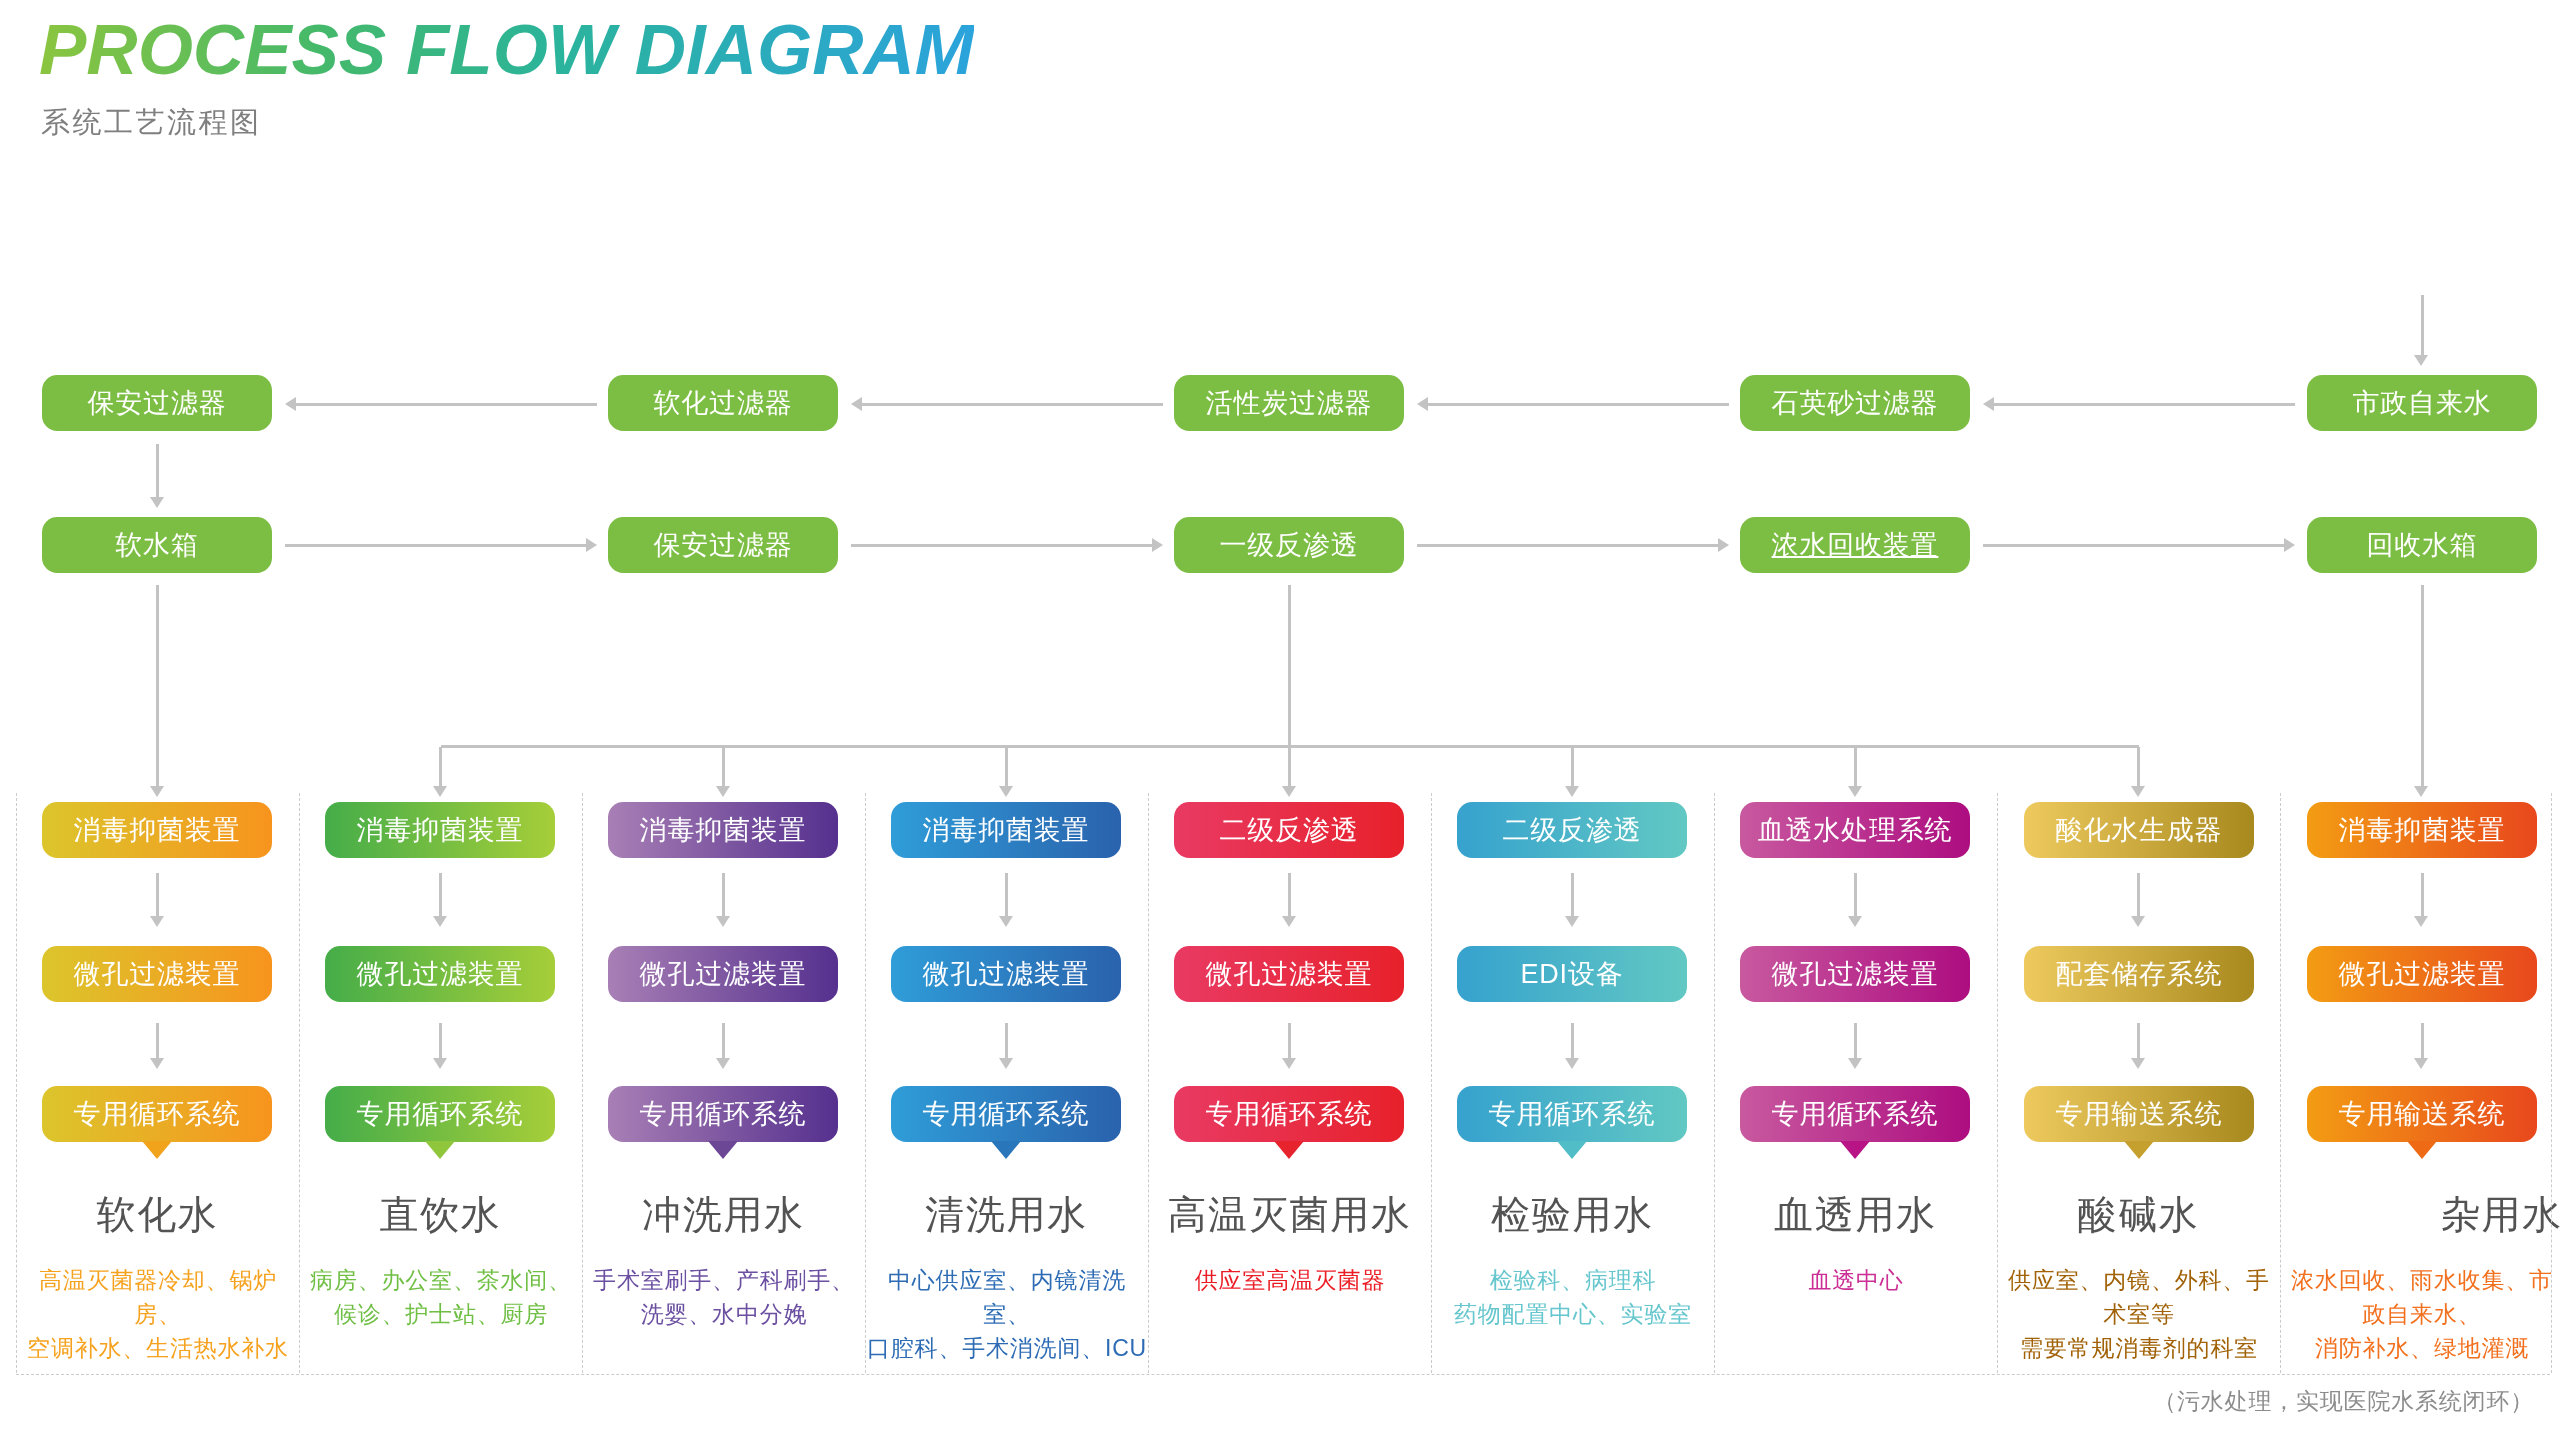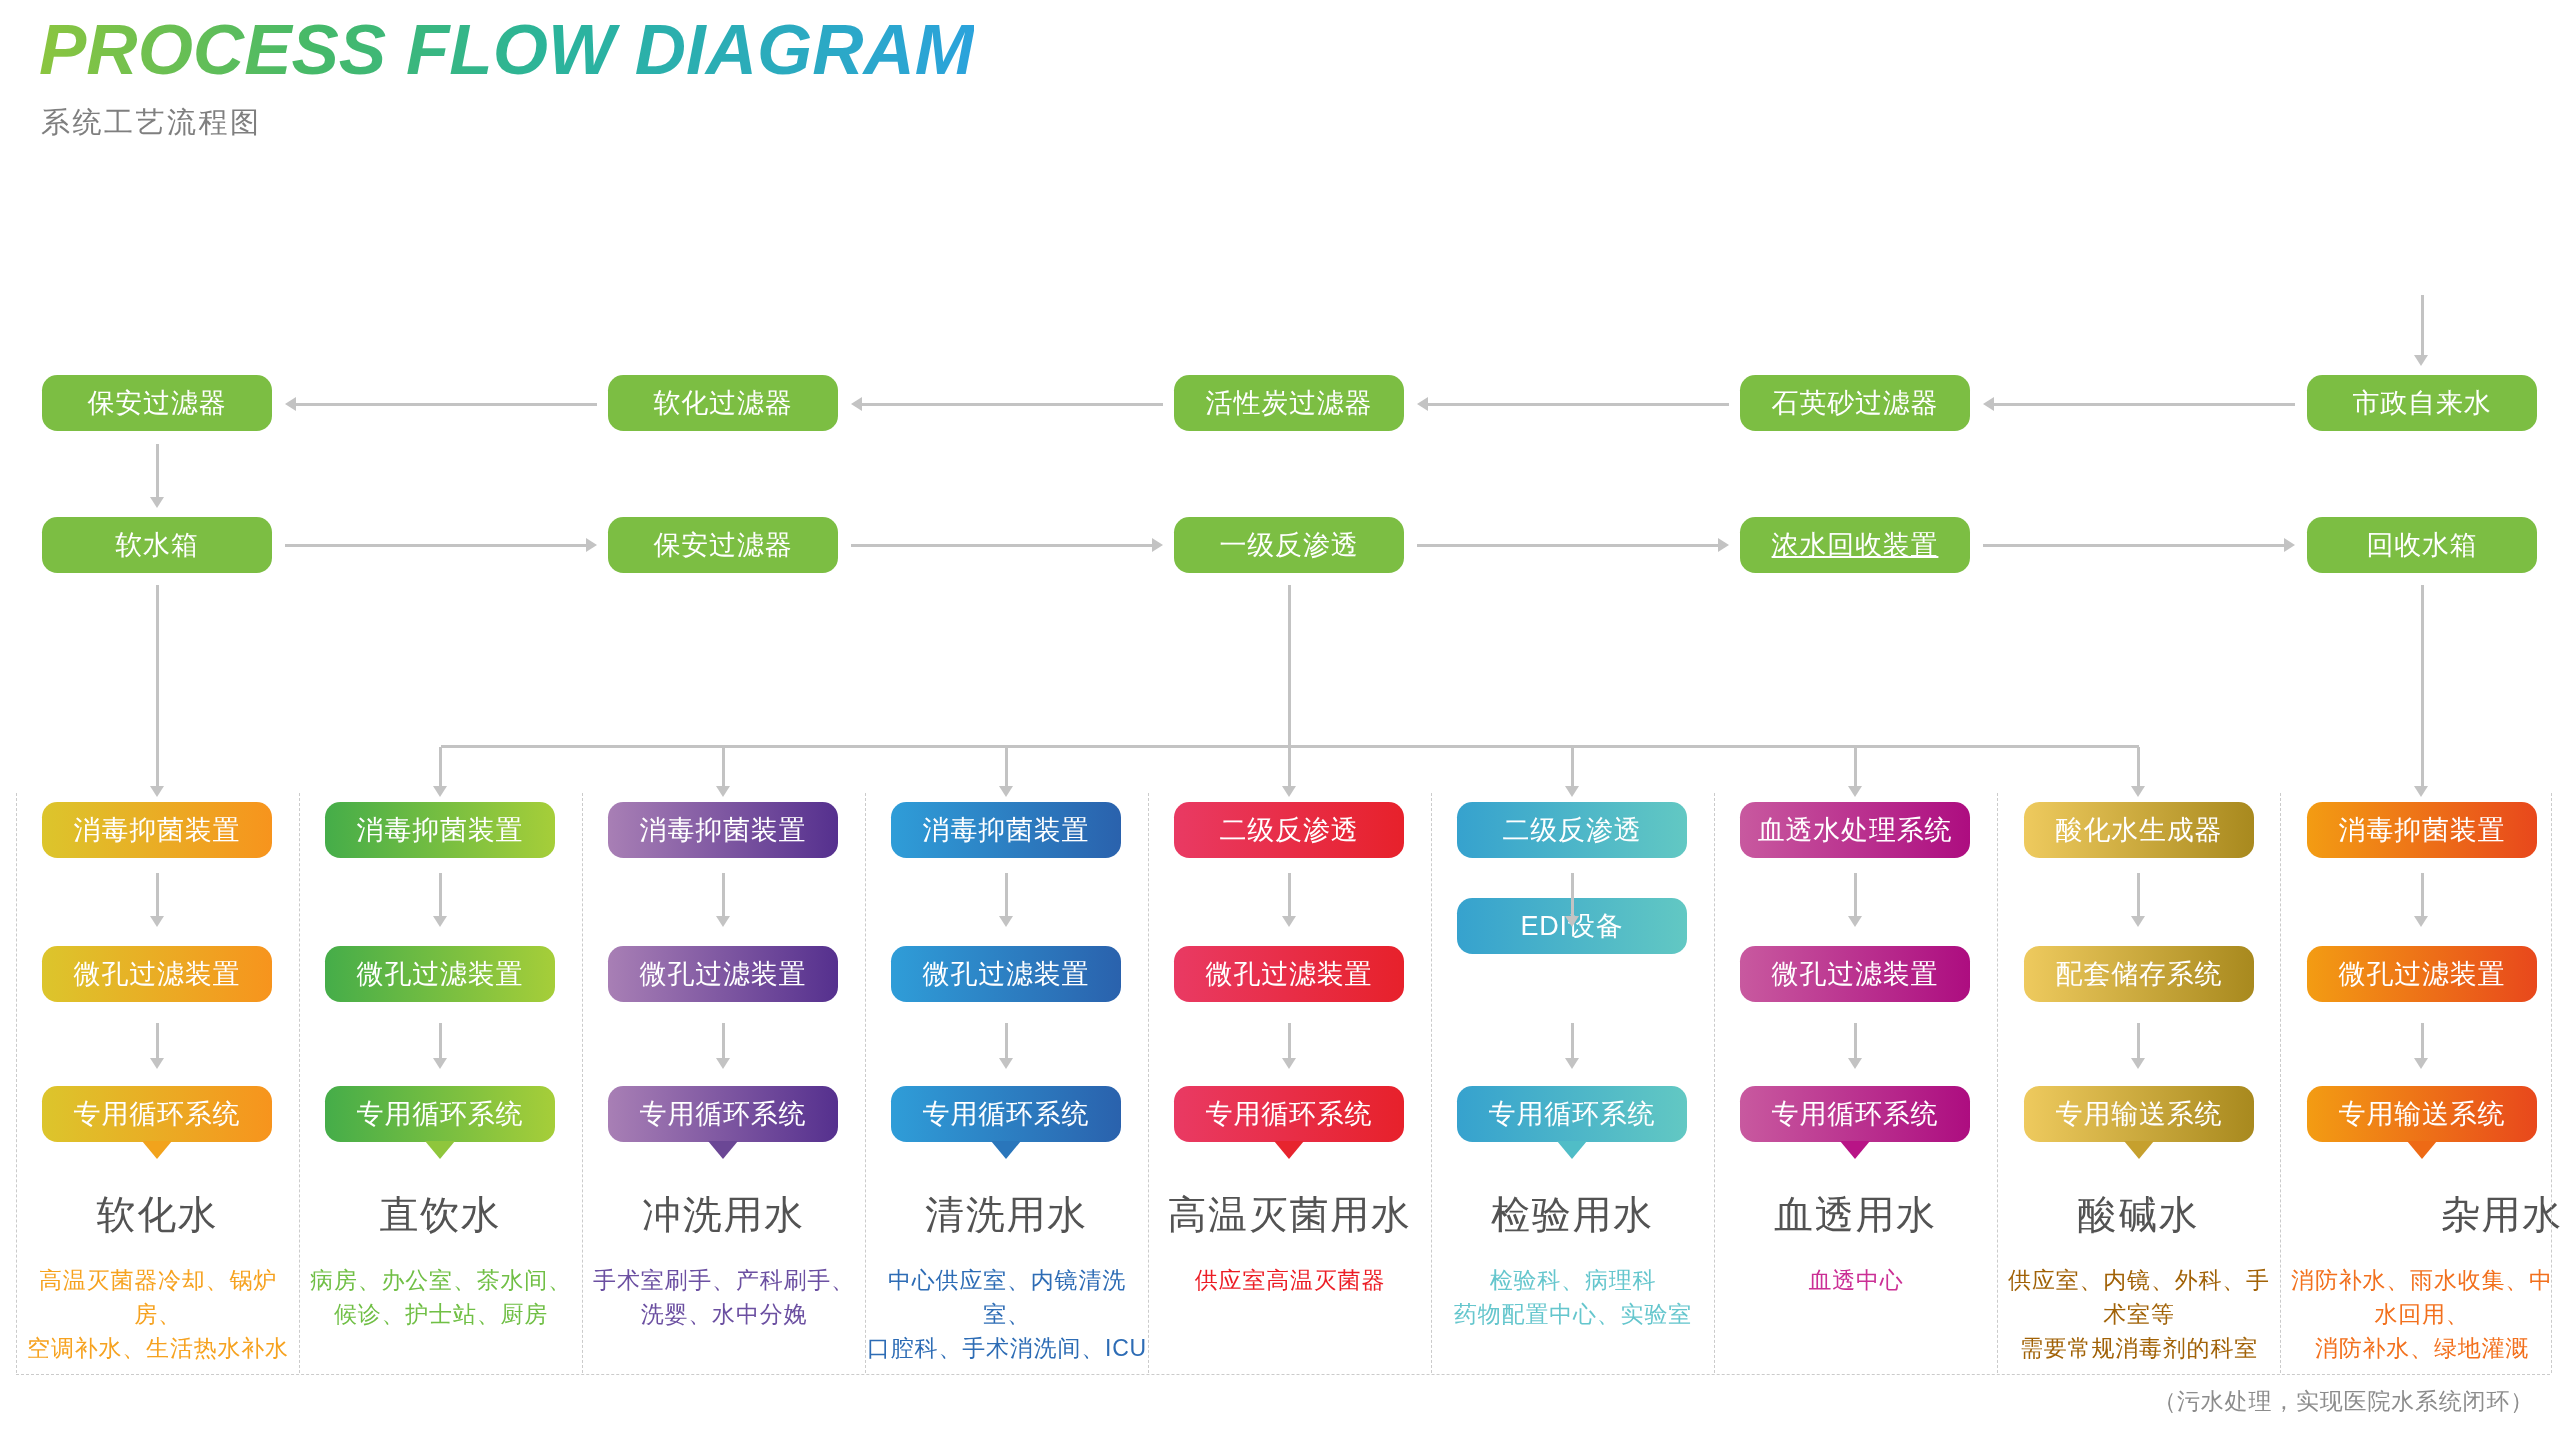--- a/index.html
+++ b/index.html
@@ -155,21 +155,21 @@
       <div class="tail" style="left: 1274px; top: 1141px; border-top: 18.6px solid rgb(231, 36, 46);"></div>
       <div class="vline" style="left: 1288px; top: 873px; width: 2.5px; height: 43px;"></div>
       <div class="tri" style="left: 1282px; top: 916px; border-left: 7.6px solid transparent; border-right: 7.6px solid transparent; border-top: 11px solid rgb(195, 195, 195);"></div>
       <div class="vline" style="left: 1288px; top: 1023px; width: 2.5px; height: 36px;"></div>
       <div class="tri" style="left: 1282px; top: 1058px; border-left: 7.6px solid transparent; border-right: 7.6px solid transparent; border-top: 11px solid rgb(195, 195, 195);"></div>
       <div class="col-title" style="left: 1148px; top: 1188px;">高温灭菌用水</div>
       <div class="col-desc" style="left: 1150px; top: 1263px; color: rgb(236, 28, 36);">
         <div>供应室高温灭菌器</div>
       </div>
       <div class="pbox" style="left: 1457px; top: 802px; background: linear-gradient(90deg, rgb(54, 162, 206), rgb(98, 200, 195));">二级反渗透</div>
-      <div class="pbox" style="left: 1457px; top: 898px; background: linear-gradient(90deg, rgb(54, 162, 206), rgb(98, 200, 195));">EDI设备</div>
+      <div class="pbox" style="left: 1457px; top: 946px; background: linear-gradient(90deg, rgb(54, 162, 206), rgb(98, 200, 195));">EDI设备</div>
       <div class="pbox" style="left: 1457px; top: 1086px; background: linear-gradient(90deg, rgb(54, 162, 206), rgb(98, 200, 195));">专用循环系统</div>
       <div class="tail" style="left: 1557px; top: 1141px; border-top: 18.6px solid rgb(80, 189, 199);"></div>
       <div class="vline" style="left: 1571px; top: 873px; width: 2.5px; height: 43px;"></div>
       <div class="tri" style="left: 1565px; top: 916px; border-left: 7.6px solid transparent; border-right: 7.6px solid transparent; border-top: 11px solid rgb(195, 195, 195);"></div>
       <div class="vline" style="left: 1571px; top: 1023px; width: 2.5px; height: 36px;"></div>
       <div class="tri" style="left: 1565px; top: 1058px; border-left: 7.6px solid transparent; border-right: 7.6px solid transparent; border-top: 11px solid rgb(195, 195, 195);"></div>
       <div class="col-title" style="left: 1431px; top: 1188px;">检验用水</div>
       <div class="col-desc" style="left: 1433px; top: 1263px; color: rgb(101, 198, 205);">
         <div>检验科、病理科</div>
         <div>药物配置中心、实验室</div>
@@ -202,21 +202,21 @@
       <div class="pbox" style="left: 2307px; top: 802px; background: linear-gradient(90deg, rgb(243, 156, 19), rgb(232, 72, 28));">消毒抑菌装置</div>
       <div class="pbox" style="left: 2307px; top: 946px; background: linear-gradient(90deg, rgb(243, 156, 19), rgb(232, 72, 28));">微孔过滤装置</div>
       <div class="pbox" style="left: 2307px; top: 1086px; background: linear-gradient(90deg, rgb(243, 156, 19), rgb(232, 72, 28));">专用输送系统</div>
       <div class="tail" style="left: 2407px; top: 1141px; border-top: 18.6px solid rgb(238, 106, 21);"></div>
       <div class="vline" style="left: 2421px; top: 873px; width: 2.5px; height: 43px;"></div>
       <div class="tri" style="left: 2414px; top: 916px; border-left: 7.6px solid transparent; border-right: 7.6px solid transparent; border-top: 11px solid rgb(195, 195, 195);"></div>
       <div class="vline" style="left: 2421px; top: 1023px; width: 2.5px; height: 36px;"></div>
       <div class="tri" style="left: 2414px; top: 1058px; border-left: 7.6px solid transparent; border-right: 7.6px solid transparent; border-top: 11px solid rgb(195, 195, 195);"></div>
       <div class="col-title" style="left: 2280px; top: 1188px; text-align: right;">杂用水</div>
       <div class="col-desc" style="left: 2282px; top: 1263px; color: rgb(242, 112, 29);">
-        <div>消防补水、雨水收集、中水回用、</div>
+        <div>浓水回收、雨水收集、市政自来水、</div>
         <div>消防补水、绿地灌溉</div>
       </div>
       <div class="sep" style="left: 16px; top: 793px; height: 580px;"></div>
       <div class="sep" style="left: 299px; top: 793px; height: 580px;"></div>
       <div class="sep" style="left: 582px; top: 793px; height: 580px;"></div>
       <div class="sep" style="left: 865px; top: 793px; height: 580px;"></div>
       <div class="sep" style="left: 1148px; top: 793px; height: 580px;"></div>
       <div class="sep" style="left: 1431px; top: 793px; height: 580px;"></div>
       <div class="sep" style="left: 1714px; top: 793px; height: 580px;"></div>
       <div class="sep" style="left: 1997px; top: 793px; height: 580px;"></div>

